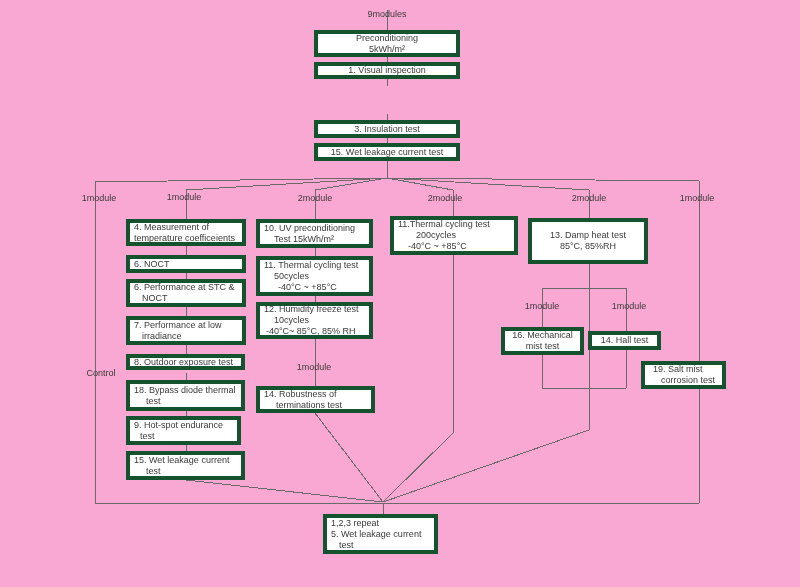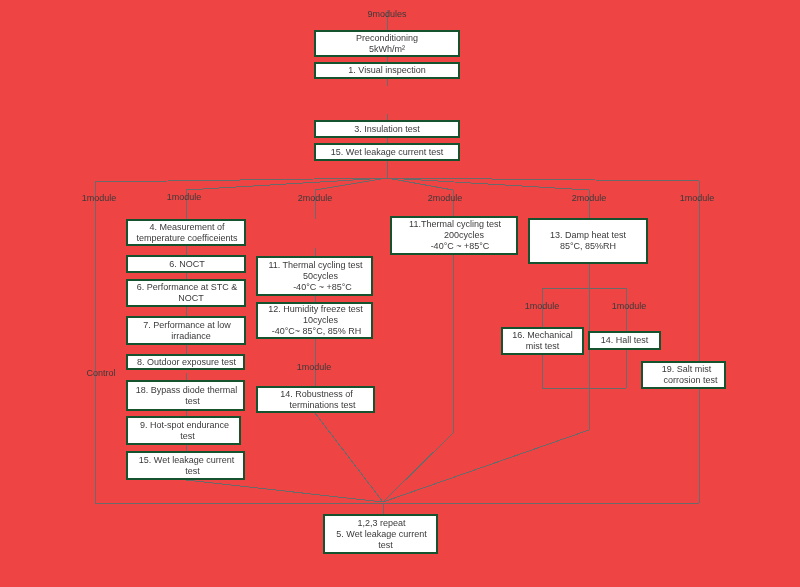--- a/index.html
+++ b/index.html
@@ -1,27 +1,27 @@
 <!DOCTYPE html>
 <html><head>
 <meta charset="utf-8">
 <style>
   html,body{margin:0;padding:0;background:#fff;}
   #stage{
-    position:relative;width:800px;height:587px;background:#ef4444;
+    position:relative;width:800px;height:587px;background:#f9a8d4;
     font-family:"Liberation Sans", sans-serif;color:#3a3a3a;overflow:hidden;
   }
   #wires{position:absolute;left:0;top:0;z-index:1;}
   .box{
-    position:absolute;z-index:2;background:#ffffff;border:2px solid #14532d;
+    position:absolute;z-index:2;background:#ffffff;border:4px solid #14532d;
     box-sizing:border-box;display:flex;flex-direction:column;justify-content:center;
     font-size:9px;line-height:11px;color:#3a3a3a;
   }
   .c{align-items:center;text-align:center;}
-  .l .bl{padding-left:4px;padding-right:2px;text-align:center;}
+  .l .bl{padding-left:4px;padding-right:2px;}
   .lbl{
     position:absolute;z-index:3;width:64px;text-align:center;
     font-size:9px;line-height:11px;color:#3a3a3a;background:transparent;
   }
 </style>
 </head>
 <body>
 
 <div id="stage">
 
@@ -128,20 +128,24 @@
   </div>
   <div class="box l" style="left:126px;top:416px;width:115px;height:29px">
     <div class="bl">9. Hot-spot endurance</div>
     <div class="bl" style="padding-left:10px">test</div>
   </div>
   <div class="box l" style="left:126px;top:451px;width:119px;height:29px">
     <div class="bl">15. Wet leakage current</div>
     <div class="bl" style="padding-left:16px">test</div>
   </div>
 
+  <div class="box l" style="left:256px;top:219px;width:117px;height:29px">
+    <div class="bl">10. UV preconditioning</div>
+    <div class="bl" style="padding-left:14px">Test 15kWh/m²</div>
+  </div>
   <div class="box l" style="left:256px;top:256px;width:117px;height:40px">
     <div class="bl">11. Thermal cycling test</div>
     <div class="bl" style="padding-left:14px">50cycles</div>
     <div class="bl" style="padding-left:18px">-40°C ~ +85°C</div>
   </div>
   <div class="box l" style="left:256px;top:302px;width:117px;height:37px">
     <div class="bl">12. Humidity freeze test</div>
     <div class="bl" style="padding-left:14px">10cycles</div>
     <div class="bl" style="padding-left:6px">-40°C~ 85°C, 85% RH</div>
   </div>

